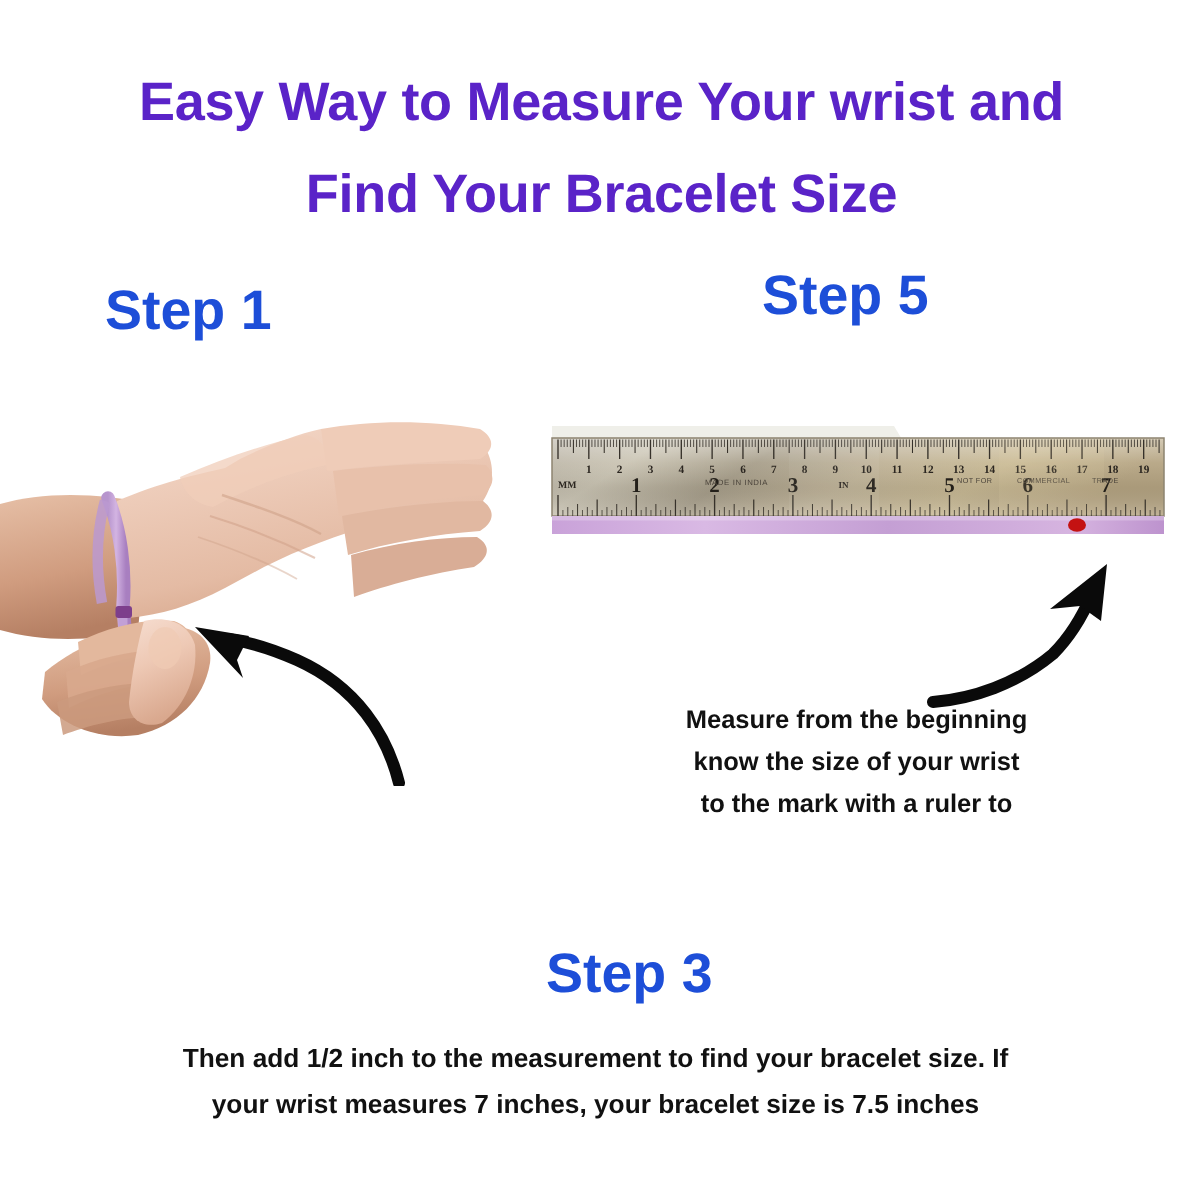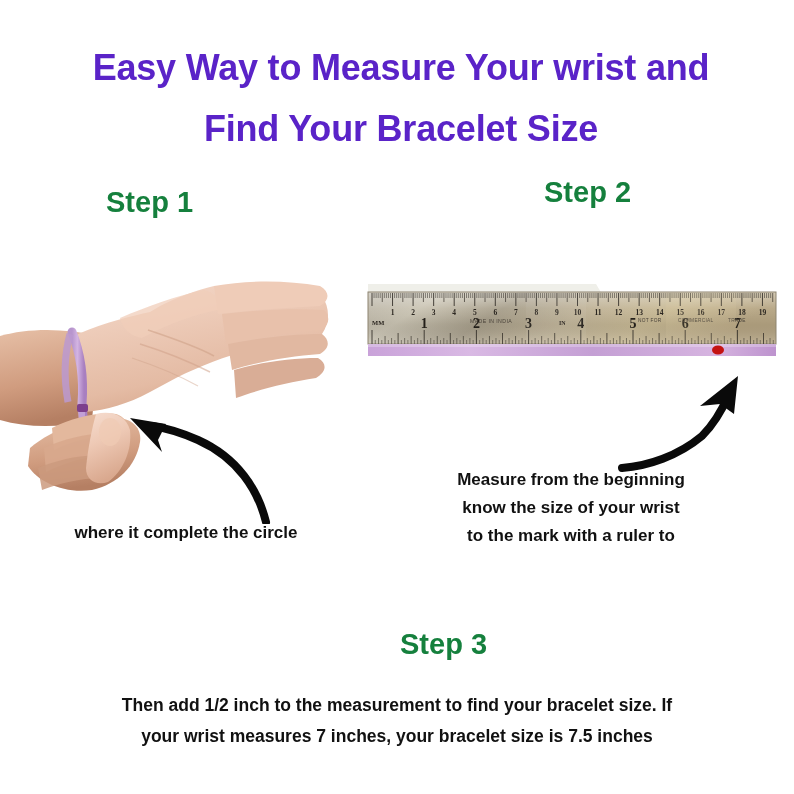--- a/index.html
+++ b/index.html
@@ -27,25 +27,24 @@
     font-size: 36px;
     font-weight: bold;
     line-height: 36px;
     letter-spacing: -0.2px;
   }
   .title .l2 { display: block; margin-top: 25px; }
 
   
   .step-head {
     position: absolute;
-    color: #15803d;
-    font-size: 29px;
+    color: #1d4ed8;
+    font-size: 37px;
     font-weight: bold;
     white-space: nowrap;
-    margin-left: 36px;
   }
   #step1-head { left: 70px;  top: 186px; }
   #step2-head { left: 508px; top: 176px; }
   #step3-head { left: 364px; top: 628px; }
 
   
   .caption {
     position: absolute;
     color: #111111;
     font-size: 17px;
@@ -177,24 +176,23 @@
   </div>
 
   <div class="arrow" id="arrow1">
     <svg width="160" height="120" viewBox="0 0 160 120" xmlns="http://www.w3.org/2000/svg">
       <path d="M148 118 C 140 86, 120 54, 80 36 C 62 28, 48 24, 34 22" stroke="#0a0a0a" stroke-width="8" fill="none" stroke-linecap="round"></path>
       <path d="M12 14 L 48 20 L 40 36 L 44 48 Z" fill="#0a0a0a"></path>
     </svg>
   </div>
 
   <div class="caption" id="cap1">
-    <span>where it complete the circle</span>
-  </div>
-
-  <div class="step-head" id="step2-head">Step 2</div>
+  </div>
+
+  <div class="step-head" id="step2-head">Step 5</div>
 
   <div id="ruler-photo">
     <svg width="412" height="86" viewBox="0 0 412 86" xmlns="http://www.w3.org/2000/svg">
       <defs>
         <linearGradient id="steelG" x1="0" y1="0" x2="1" y2="0.2">
           <stop offset="0%" stop-color="#b9b3a5"></stop>
           <stop offset="18%" stop-color="#cac4b3"></stop>
           <stop offset="38%" stop-color="#a79e8a"></stop>
           <stop offset="58%" stop-color="#bfb296"></stop>
           <stop offset="78%" stop-color="#c8b994"></stop>

